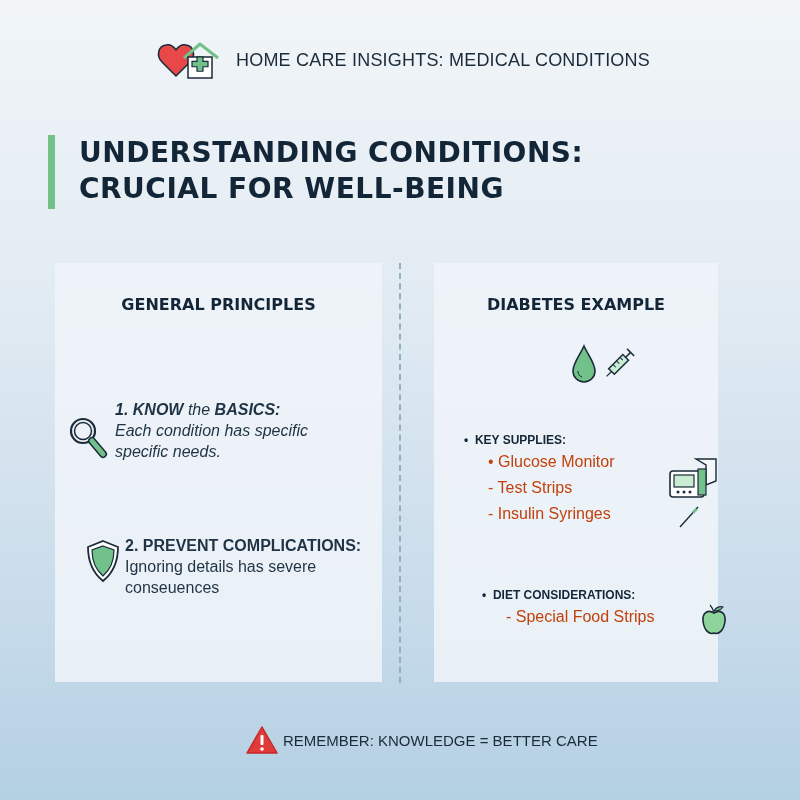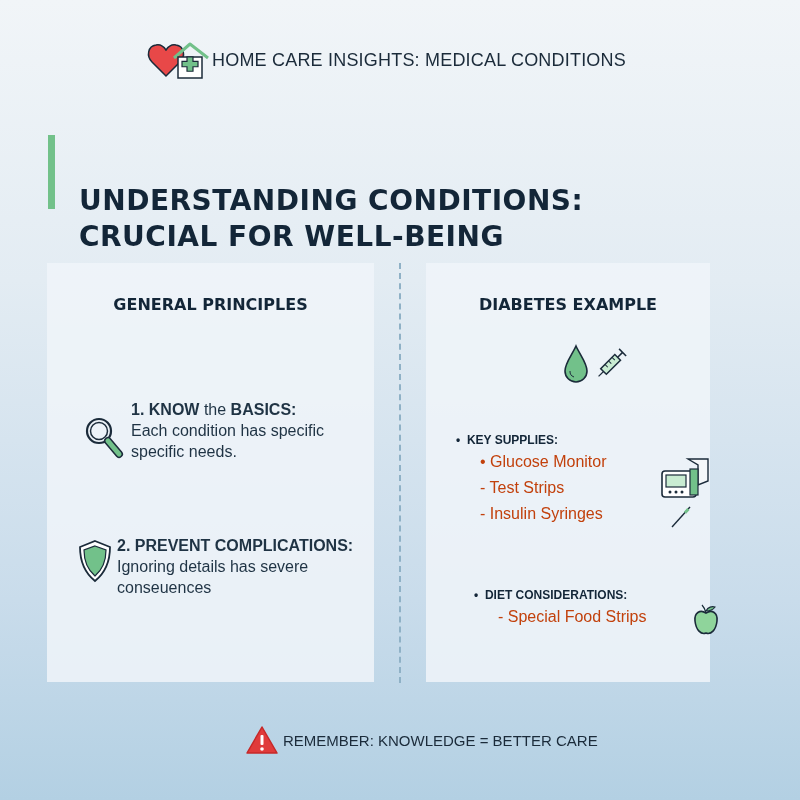--- a/index.html
+++ b/index.html
@@ -3,26 +3,26 @@
 <meta charset="utf-8">
 <style>
   * { box-sizing: border-box; margin: 0; padding: 0; }
   html, body { width: 800px; height: 800px; overflow: hidden; }
   body {
     font-family: "Liberation Sans", "DejaVu Sans", sans-serif;
     background: linear-gradient(180deg, #f1f5f8 0%, #e3ecf3 35%, #c9dceb 75%, #b3d0e3 100%);
     color: #1b2b3a;
     position: relative;
   }
-  .header { position: absolute; top: 40px; left: 146px; display: flex; align-items: center; }
+  .header { position: absolute; top: 40px; left: 156px; display: flex; align-items: center; gap: 14px; }
   .header-title { font-size: 18px; color: #1b2b3a; letter-spacing: 0.2px; }
   .main-title-wrap { position: absolute; top: 135px; left: 48px; display: flex; }
   .accent-bar { width: 7px; height: 74px; background: #72c18a; margin-right: 24px; }
-  .main-title { font-family: "DejaVu Sans", sans-serif; font-weight: bold; font-size: 28px; line-height: 36px; color: #132638; letter-spacing: 0.5px; margin-top: 48px; }
-  .panel { position: absolute; top: 263px; height: 419px; background: rgba(240,245,249,0.85); }
+  .main-title { font-family: "DejaVu Sans", sans-serif; font-weight: bold; font-size: 28px; line-height: 36px; color: #132638; letter-spacing: 0.5px; }
+  .panel { position: absolute; top: 263px; height: 419px; background: rgba(240,245,249,0.85); margin-left: 8px; }
   .panel-left { left: 47px; width: 327px; }
   .panel-right { left: 426px; width: 284px; }
   .divider { position: absolute; left: 399px; top: 263px; height: 420px; border-left: 2px dashed #8fb1c6; }
   .panel-title { position: absolute; width: 100%; text-align: center; top: 32px; font-family: "DejaVu Sans", sans-serif; font-weight: bold; font-size: 16px; color: #132638; }
   .item { position: absolute; display: flex; }
   .item-text { font-size: 16px; line-height: 21px; color: #1f3344; }
   .item-heading b { font-weight: bold; }
   .bullet-head { font-weight: bold; font-size: 12px; color: #132638; }
   .sub { font-size: 16px; line-height: 26px; color: #c2410c; }
   .footer { position: absolute; top: 725px; left: 245px; display: flex; align-items: center; gap: 4px; }
@@ -50,21 +50,21 @@
     <div>UNDERSTANDING CONDITIONS:</div>
     <div>CRUCIAL FOR WELL-BEING</div>
   </div>
 </div>
 
 <div class="divider"></div>
 
 <div class="panel panel-left">
   <div class="panel-title">GENERAL PRINCIPLES</div>
 
-  <div class="item" style="top:136px; left:36px;">
+  <div class="item" style="top:136px; left:12px;font-style:italic;">
     <span style="margin-top:16px;margin-right:6px;">
       <svg width="42" height="46" viewBox="0 0 42 46">
         <circle cx="16" cy="16" r="12" fill="none" stroke="#1b2b3a" stroke-width="2.2"></circle>
         <circle cx="16" cy="16" r="8.5" fill="none" stroke="#1b2b3a" stroke-width="1.5"></circle>
         <line x1="25" y1="26" x2="36" y2="39" stroke="#1b2b3a" stroke-width="8" stroke-linecap="round"></line>
         <line x1="25" y1="26" x2="36" y2="39" stroke="#72c18a" stroke-width="5" stroke-linecap="round"></line>
       </svg>
     </span>
     <div class="item-text">
       <div class="item-heading">

